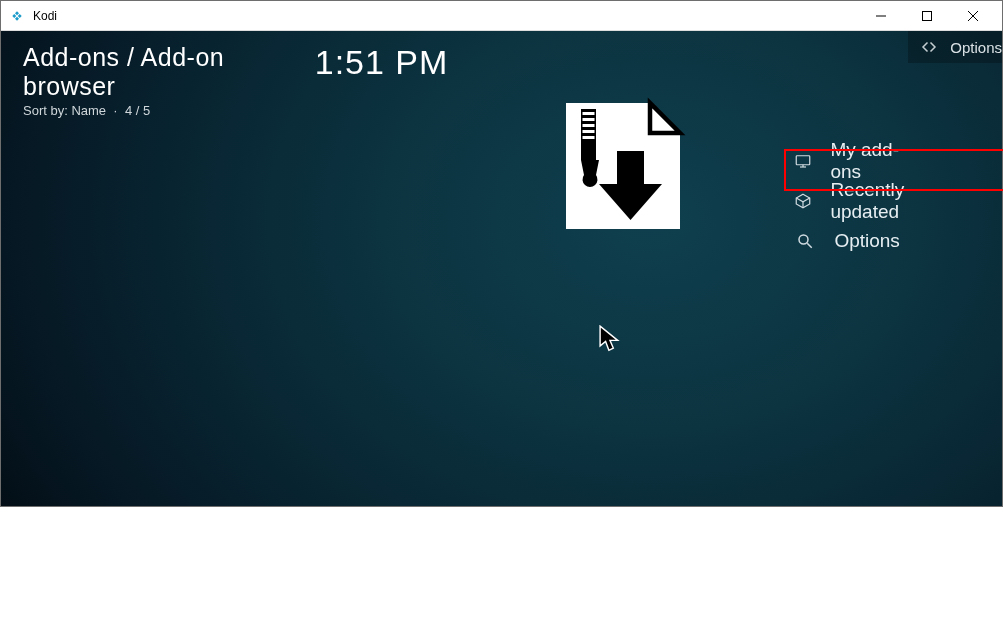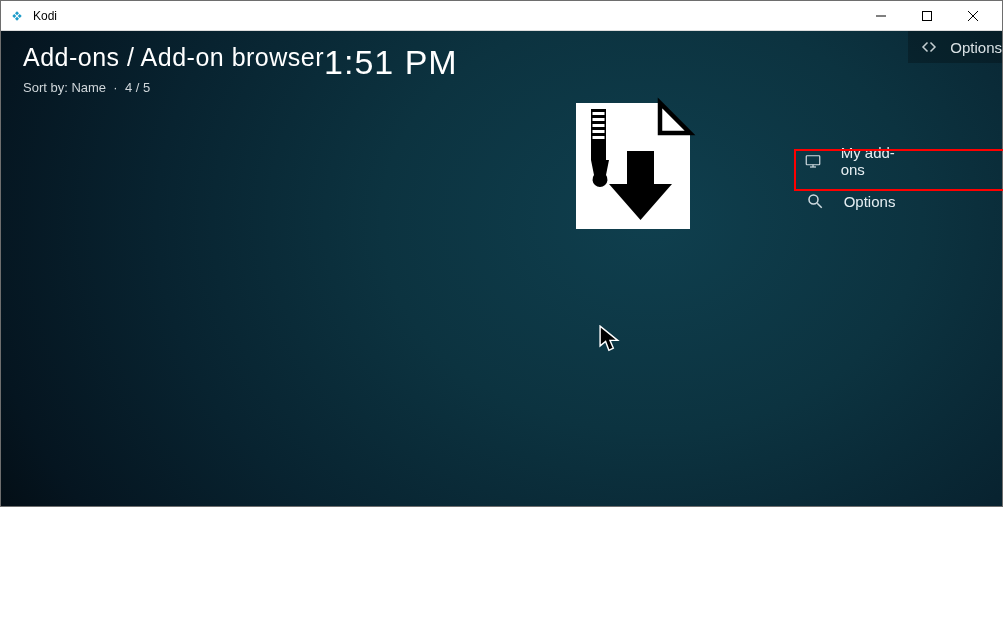--- a/index.html
+++ b/index.html
@@ -11,28 +11,28 @@
   .titlebar .title-text { font-size: 12px; color: #000; flex: 0 0 auto; }
   .titlebar .spacer { flex: 1; }
   .titlebar .win-btn { width: 46px; height: 30px; display: flex; align-items: center; justify-content: center; color: #000; }
   .titlebar .win-btn svg { width: 10px; height: 10px; }
   
   .app { flex: 1; position: relative; background: radial-gradient(ellipse 900px 700px at 65% 40%, #0f3f4e 0%, #0c3340 30%, #082330 55%, #051520 75%, #000 100%); color: #fff; display: flex; flex-direction: row; }
   
   .hdr { display:flex; align-items:flex-start; padding: 12px 20px 0 22px; }
   .hdr-left { flex:1; }
   .breadcrumb { font-size: 25px; font-weight: 300; color:#fff; letter-spacing: .5px; }
-  .sort-line { font-size: 13px; color:#cfd6da; margin-top:8px; }
+  .sort-line { font-size: 13px; color:#cfd6da; margin-top:2px; }
   .clock { font-size: 34px; font-weight: 400; color:#fff; letter-spacing:1px; }
   
   .main { flex:1; display:flex; }
   .side { width: 310px; display:flex; align-items:flex-start; justify-content:center; padding-top:60px; }
   .side-icon svg { width:150px; height:150px; }
   .list { flex:1; padding-top:110px; }
-  .item { height:40px; display:flex; align-items:center; padding-left:16px; color:#e6eef2; font-size:15px; position:relative; }
+  .item { height:40px; display:flex; align-items:center; padding-left:16px; color:#e6eef2; font-size:19px; position:relative; }
   .item .ico { width:22px; display:flex; align-items:center; justify-content:center; margin-right:18px; opacity:.9;}
   .item .ico svg { width:18px; height:18px; }
   .item.selected { background:#1997b9; color:#fff; }
   .highlight-box { position:absolute; border:2px solid #ff0000; pointer-events:none; }
   
   .footer { height:32px; display:flex; align-items:center; padding-left:12px; color:#d9e1e4; font-size:15px; background: rgba(0,0,0,.25);}
   .footer .opt-icon { width:18px; height:18px; margin-right:12px; opacity:.9; }
   
   .cursor { position:absolute; width:22px; height:28px; pointer-events:none; }
 </style>
@@ -112,20 +112,30 @@
               <svg viewBox="0 0 24 24" fill="none" stroke="#e6eef2" stroke-width="1.6">
                 <rect x="3" y="5" width="18" height="12" rx="1"></rect>
                 <line x1="8" y1="20" x2="16" y2="20"></line>
                 <line x1="12" y1="17" x2="12" y2="20"></line>
               </svg>
             </span>
           <span>My add-ons</span>
         </div>
         <div class="item">
           <span class="ico">
+              <svg viewBox="0 0 24 24" fill="none" stroke="#e6eef2" stroke-width="1.6">
+                <path d="M12 3 21 8v8l-9 5-9-5V8z"></path>
+                <path d="M3 8l9 5 9-5"></path>
+                <line x1="12" y1="13" x2="12" y2="21"></line>
+              </svg>
+            </span>
+          <span>Recently updated</span>
+        </div>
+        <div class="item">
+          <span class="ico">
               <svg viewBox="0 0 24 24" fill="none" stroke="#e6eef2" stroke-width="2">
                 <circle cx="10" cy="10" r="6"></circle>
                 <line x1="15" y1="15" x2="21" y2="21"></line>
               </svg>
             </span>
           <span>Options</span>
         </div>
 
         <div class="highlight-box" style="left:6px; top:118px; width:230px; height:42px;"></div>
       </div>

